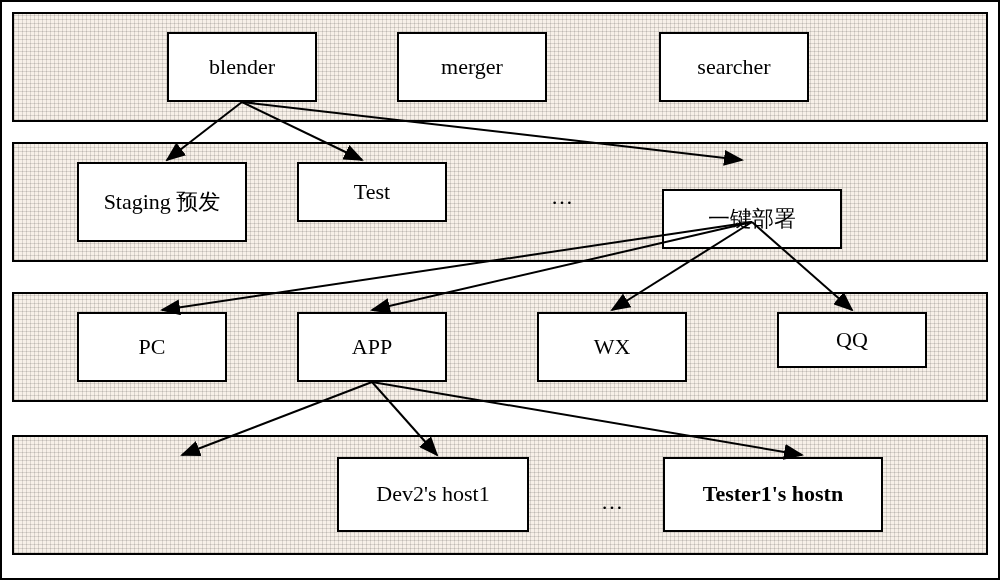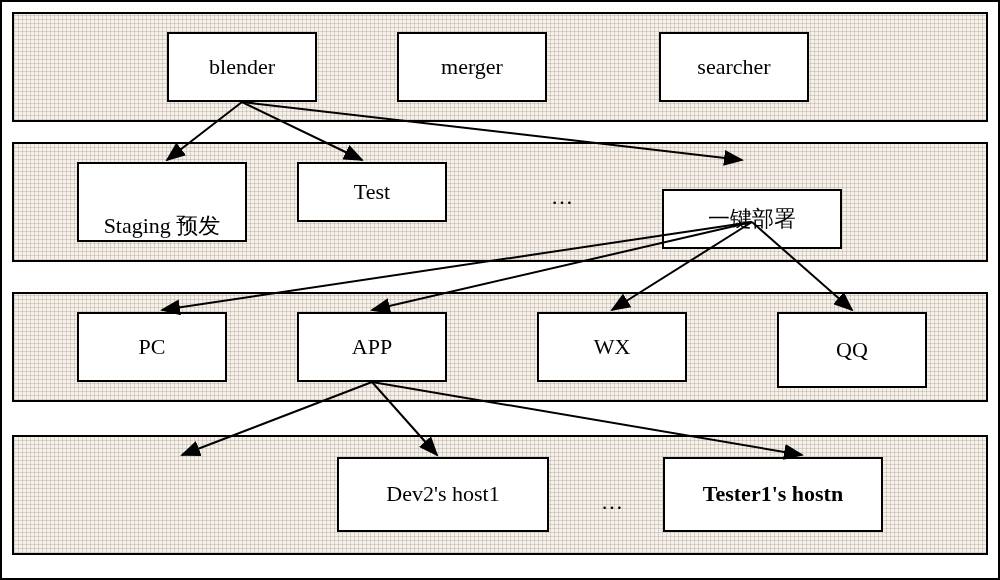--- a/index.html
+++ b/index.html
@@ -69,21 +69,21 @@
   <div class="node" style="left:165px; top:30px;  width:150px; height:70px;">
       <span>blender</span>
     </div>
   <div class="node" style="left:395px; top:30px;  width:150px; height:70px;">
       <span>merger</span>
     </div>
   <div class="node" style="left:625px; top:30px;  width:150px; height:70px;margin-left:32px;">
       <span>searcher</span>
     </div>
 
-  <div class="node" style="left:75px;  top:160px; width:170px; height:80px;align-items:flex-end;">
+  <div class="node" style="left:75px;  top:160px; width:170px; height:80px;">
       <span>Staging 预发</span>
     </div>
   <div class="node" style="left:295px; top:160px; width:150px; height:60px;justify-content:center;">
       <span>Test</span>
     </div>
   <div class="node ellipsis" style="left:540px; top:180px; width:40px; height:30px; border:none;">
       <span>…</span>
     </div>
   <div class="node" style="left:660px; top:160px; width:180px; height:60px;margin-top:27px;">
       <span>一键部署</span>
@@ -91,25 +91,25 @@
 
   <div class="node" style="left:75px;  top:310px; width:150px; height:70px;justify-content:center;">
       <span>PC</span>
     </div>
   <div class="node" style="left:535px; top:310px; width:150px; height:70px;">
       <span>WX</span>
     </div>
   <div class="node" style="left:295px; top:310px; width:150px; height:70px;">
       <span>APP</span>
     </div>
-  <div class="node" style="left:775px; top:310px; width:150px; height:76px;">
+  <div class="node" style="left:775px; top:310px; width:150px; height:56px;">
       <span>QQ</span>
     </div>
 
-  <div class="node" style="left:335px; top:455px; width:212px; height:75px;">
+  <div class="node" style="left:335px; top:455px; width:192px; height:75px;">
       <span>Dev2's host1</span>
     </div>
   <div class="node ellipsis" style="left:590px; top:485px; width:40px; height:30px; border:none;">
       <span>…</span>
     </div>
   <div class="node" style="left:661px; top:455px; width:220px; height:75px;font-weight:bold;">
       <span>Tester1's hostn</span>
     </div>
 
   <svg class="arrows" viewBox="0 0 1000 580">

